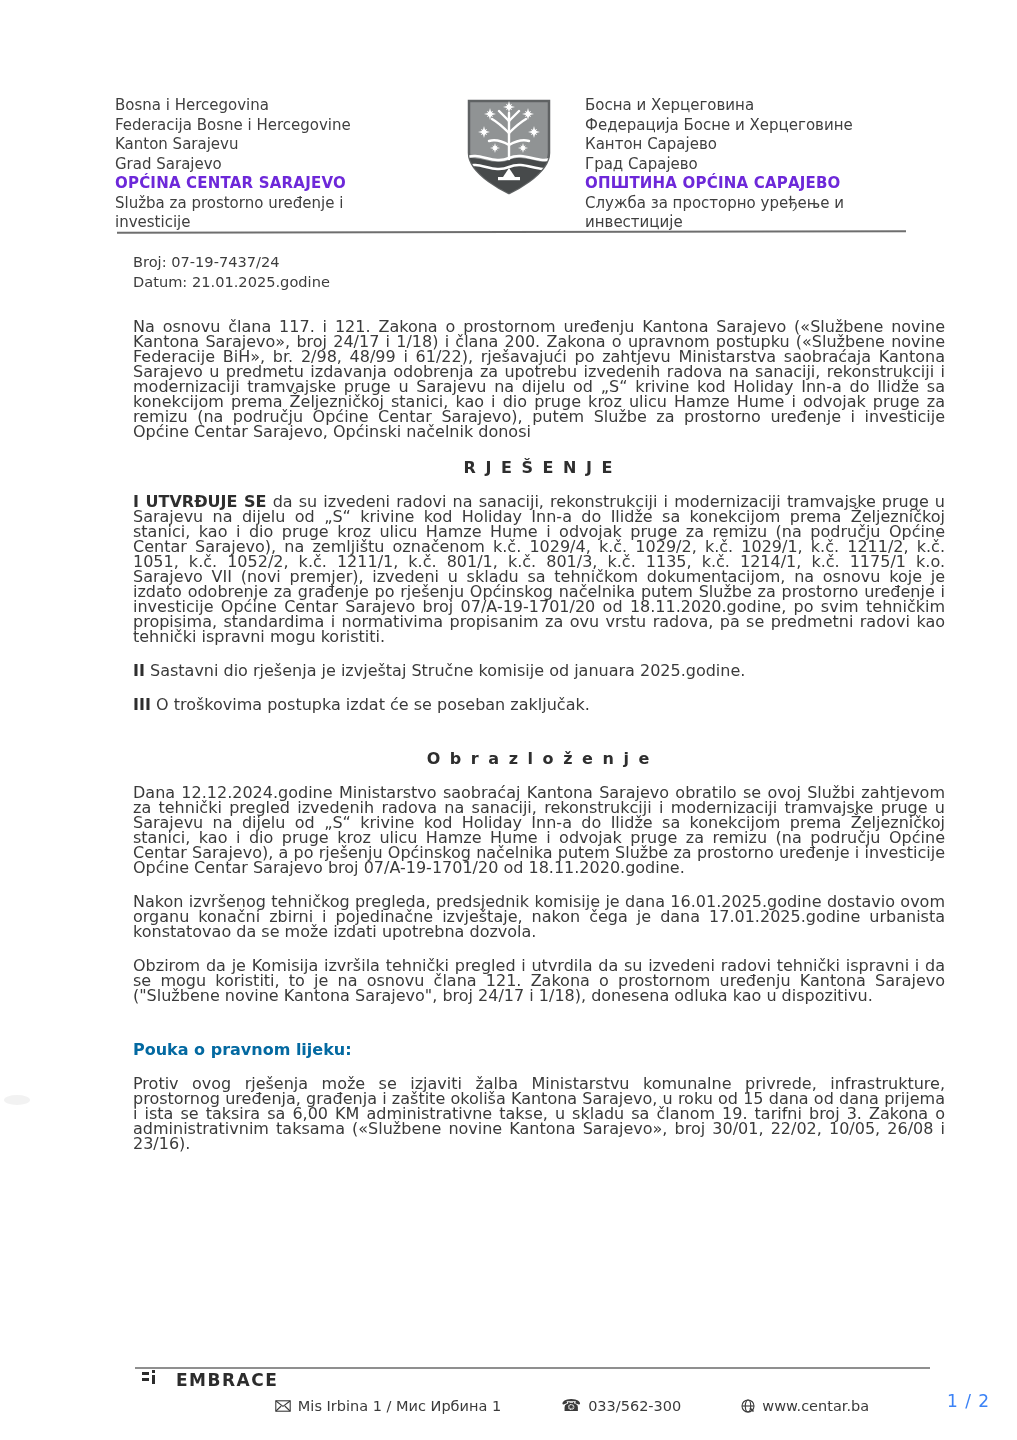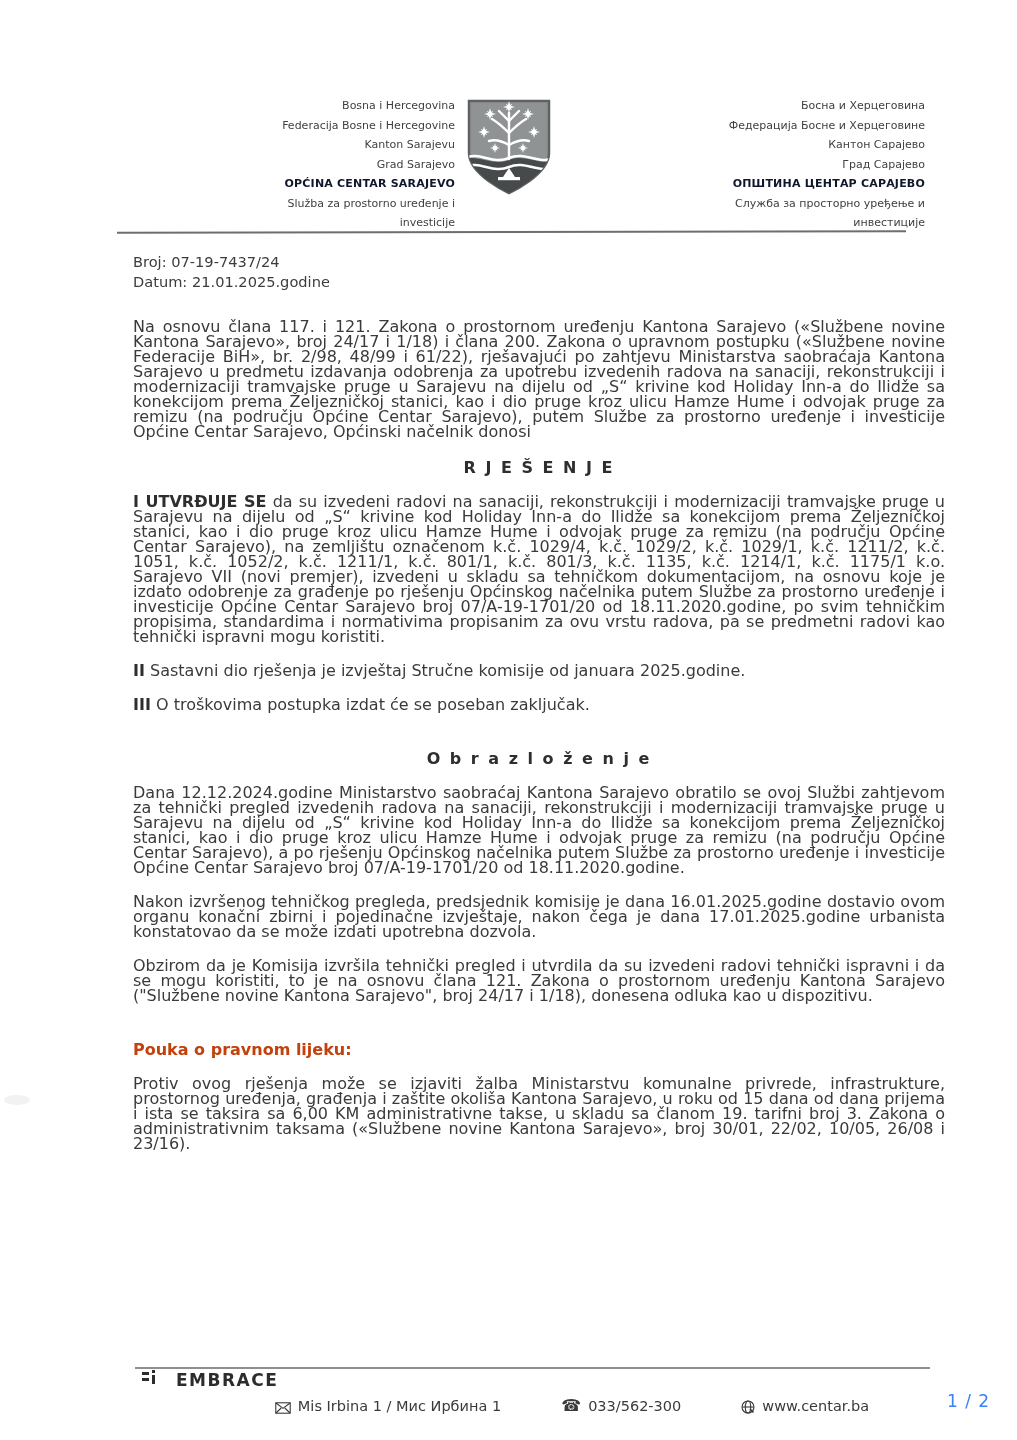--- a/index.html
+++ b/index.html
@@ -2,46 +2,46 @@
 <html><head>
 <meta charset="utf-8">
 <style>
   html,body{margin:0;padding:0;background:#e8e8e8;}
   .page{
     position:relative;width:1017px;height:1440px;background:#ffffff;
     font-family:"DejaVu Sans","Liberation Sans",sans-serif;
     color:#3a3a3a;overflow:hidden;margin:0 auto;
   }
   
-  .hdr-block{position:absolute;top:96px;width:340px;text-align:right;
-    font-size:11px;line-height:19.5px;color:#3f3f3f;}
+  .hdr-block{position:absolute;top:96px;width:340px;text-align:left;
+    font-size:15px;line-height:19.5px;color:#3f3f3f;}
   .hdr-left{left:115px;}
   .hdr-right{left:585px;}
-  .hdr-org{font-weight:bold;color:#0f172a;letter-spacing:.2px;}
+  .hdr-org{font-weight:bold;color:#6d28d9;letter-spacing:.2px;}
   .crest{position:absolute;left:461px;top:97px;width:96px;height:102px;}
   .rule-top{position:absolute;left:117px;top:231px;width:789px;height:2px;
     background:#6e6e6e;transform:rotate(-0.12deg);}
   .meta{position:absolute;left:133px;top:252px;font-size:14.6px;line-height:19.5px;color:#3c3c3c;}
   
   .content{position:absolute;left:133px;top:319px;width:812px;
     font-size:16px;line-height:15px;color:#3a3a3a;}
   .para{margin:19px 0 0 0;text-align:justify;}
   .para:first-child{margin-top:0;}
   .h-center{margin:21px 0 0 0;text-align:center;font-weight:bold;color:#2e2e2e;letter-spacing:2px;}
   .gap-lg{margin-top:39px;}
   .lead{font-weight:bold;color:#2e2e2e;}
-  .pouka-h{margin:39px 0 0 0;font-weight:bold;color:#c2410c;text-align:left;}
+  .pouka-h{margin:39px 0 0 0;font-weight:bold;color:#0369a1;text-align:left;}
   
   .rule-bottom{position:absolute;left:135px;top:1367px;width:795px;height:2px;background:#8f8f8f;}
   .embrace{position:absolute;left:142px;top:1370px;height:17px;overflow:hidden;
     display:flex;align-items:flex-start;gap:16px;font-weight:bold;font-size:17px;
     letter-spacing:1.5px;color:#2c2c2c;line-height:21px;}
   .contact{position:absolute;left:110px;top:1398px;width:900px;
     display:flex;justify-content:center;gap:36px;font-size:14.5px;color:#3a3a3a;}
-  .contact-item{display:flex;align-items:flex-end;gap:7px;white-space:nowrap;padding-left:24px;}
+  .contact-item{display:flex;align-items:center;gap:7px;white-space:nowrap;padding-left:24px;}
   .icn{display:inline-flex;align-items:center;}
   .phone-glyph{font-size:16px;line-height:1;color:#3a3a3a;}
   .page-num{position:absolute;left:947px;top:1391px;font-size:17px;color:#3b82f6;letter-spacing:1px;}
   .smudge{position:absolute;left:4px;top:1095px;width:26px;height:10px;background:#f2f2f2;border-radius:50%;}
 </style>
 </head>
 <body>
 
 <div class="page">
 
@@ -95,21 +95,21 @@
         </g>
       </g>
     </svg>
   </div>
 
   <div class="hdr-block hdr-right">
     <div>Босна и Херцеговина</div>
     <div>Федерација Босне и Херцеговине</div>
     <div>Кантон Сарајево</div>
     <div>Град Сарајево</div>
-    <div class="hdr-org">ОПШТИНА ЦЕНТАР САРАЈЕВО</div>
+    <div class="hdr-org">ОПШТИНА OPĆINA САРАЈЕВО</div>
     <div>Служба за просторно уређење и</div>
     <div>инвестиције</div>
   </div>
 
   <div class="rule-top"></div>
 
   <div class="meta">
     <div>Broj: 07-19-7437/24</div>
     <div>Datum: 21.01.2025.godine</div>
   </div>

